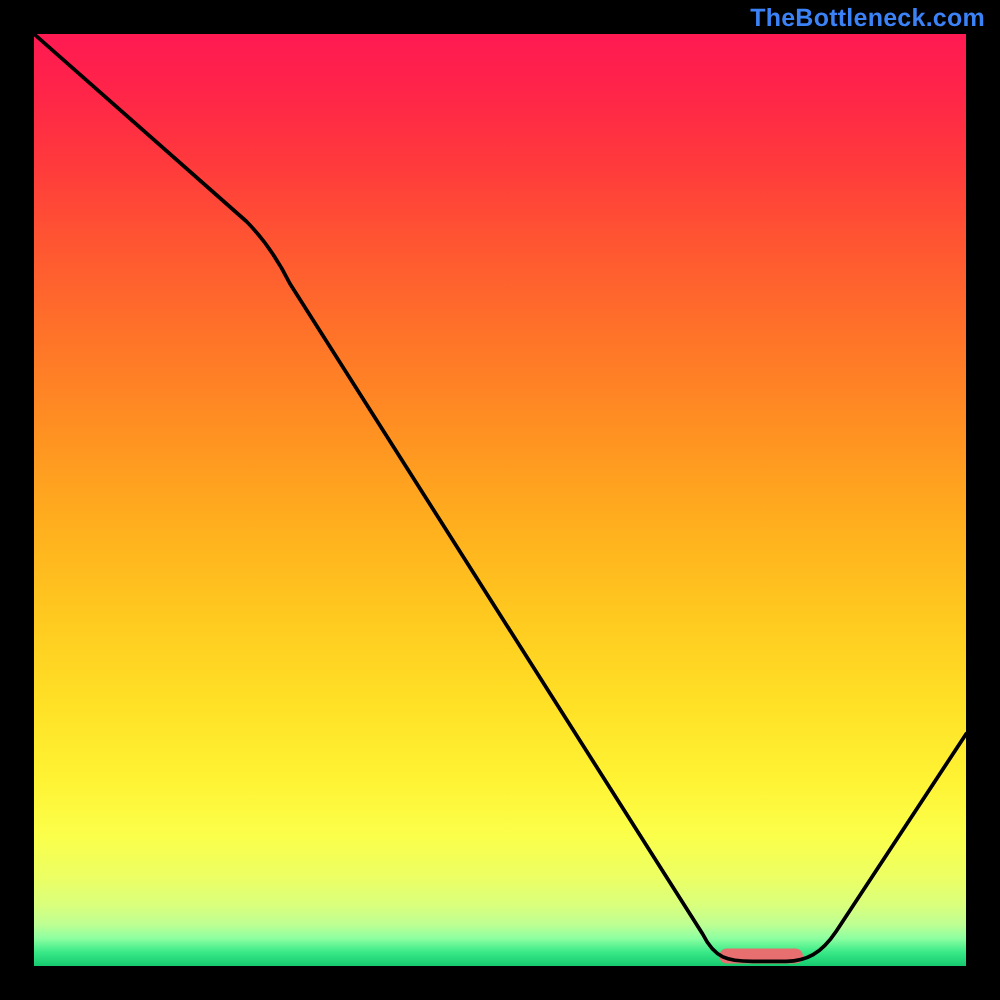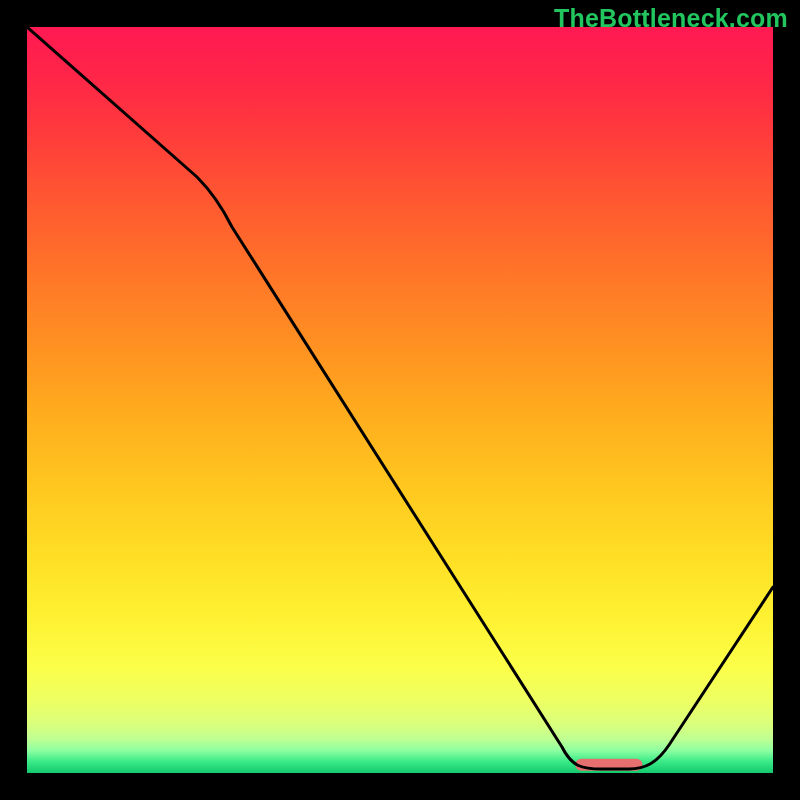--- a/index.html
+++ b/index.html
@@ -8,23 +8,23 @@
     width: 800px;
     height: 800px;
     background: #000;
     overflow: hidden;
   }
   .attribution {
     position: absolute;
     top: 4px;
     right: 12px;
     font-family: Arial, Helvetica, sans-serif;
-    font-size: 25px;
+    font-size: 20px;
     font-weight: 600;
-    color: #22c55e;
+    color: #3b82f6;
     letter-spacing: 0.2px;
   }
   .plot-wrap {
     position: absolute;
     left: 27px;
     top: 27px;
     width: 746px;
     height: 746px;
     overflow: hidden;
   }

